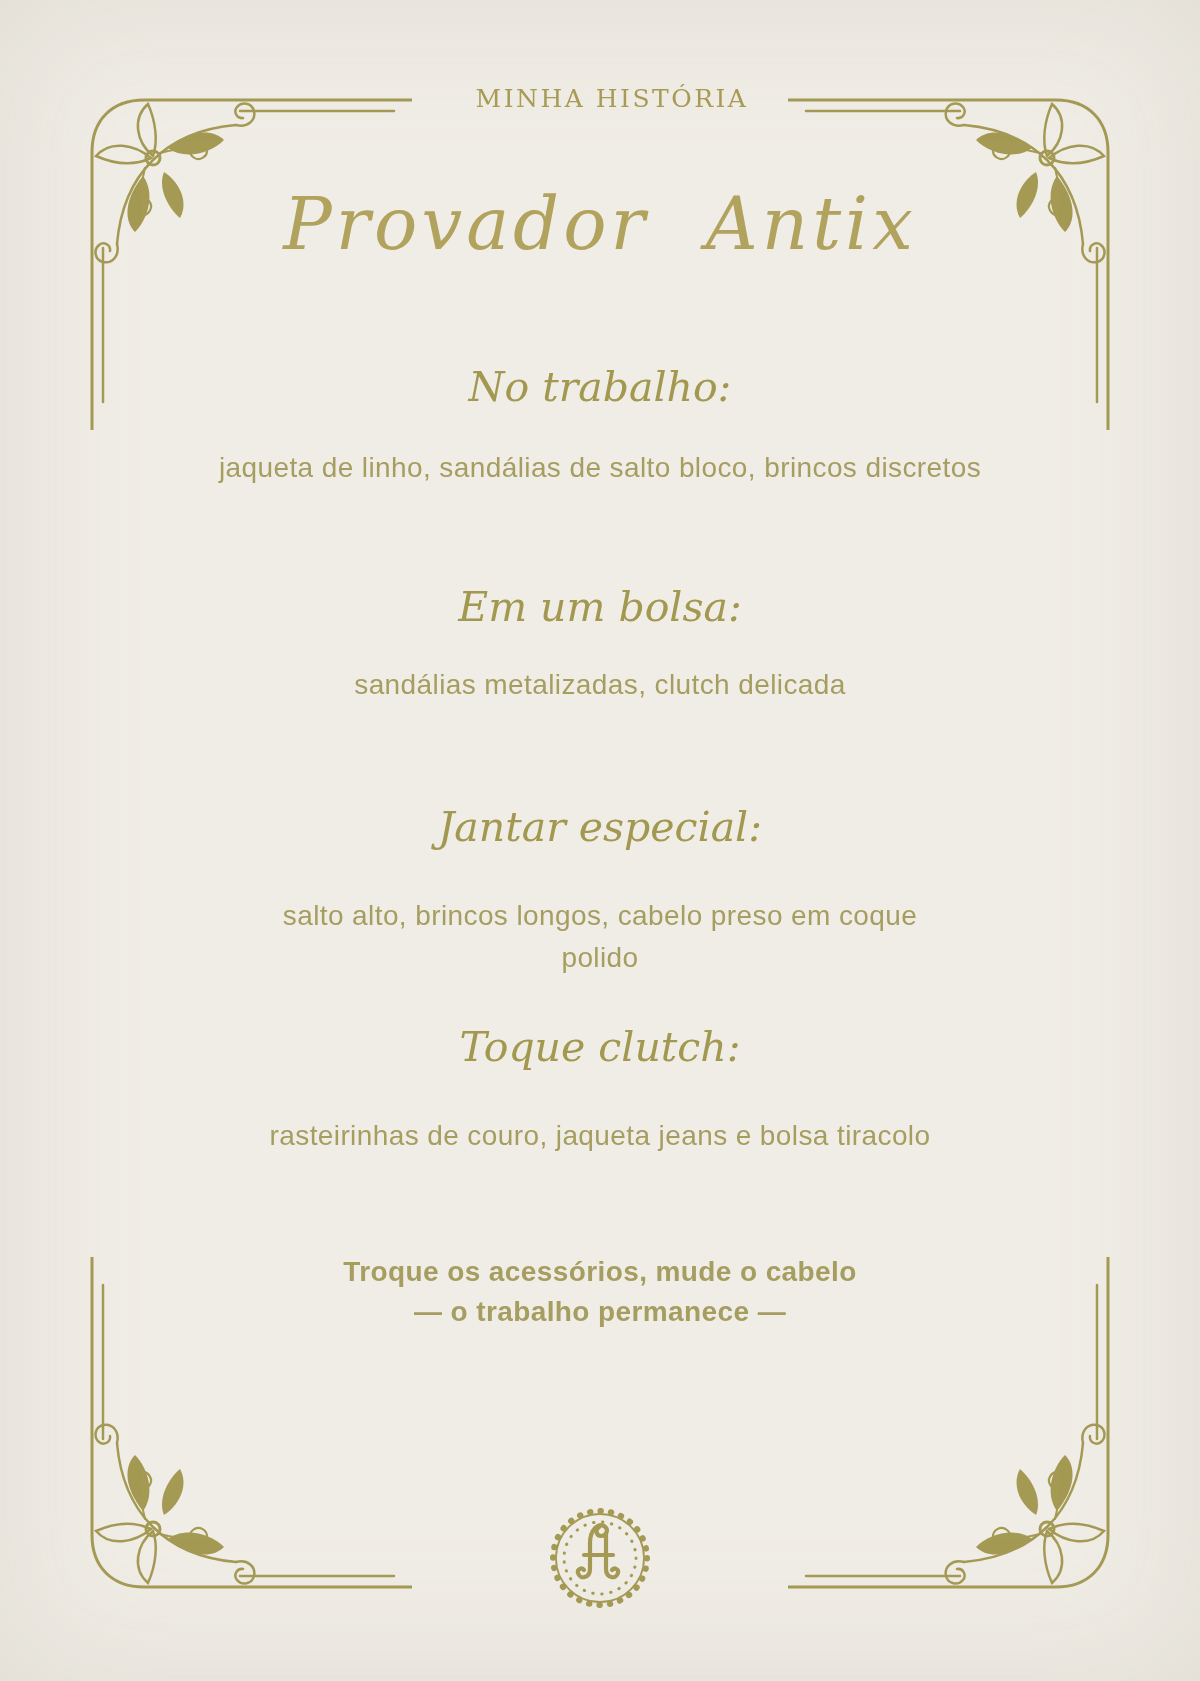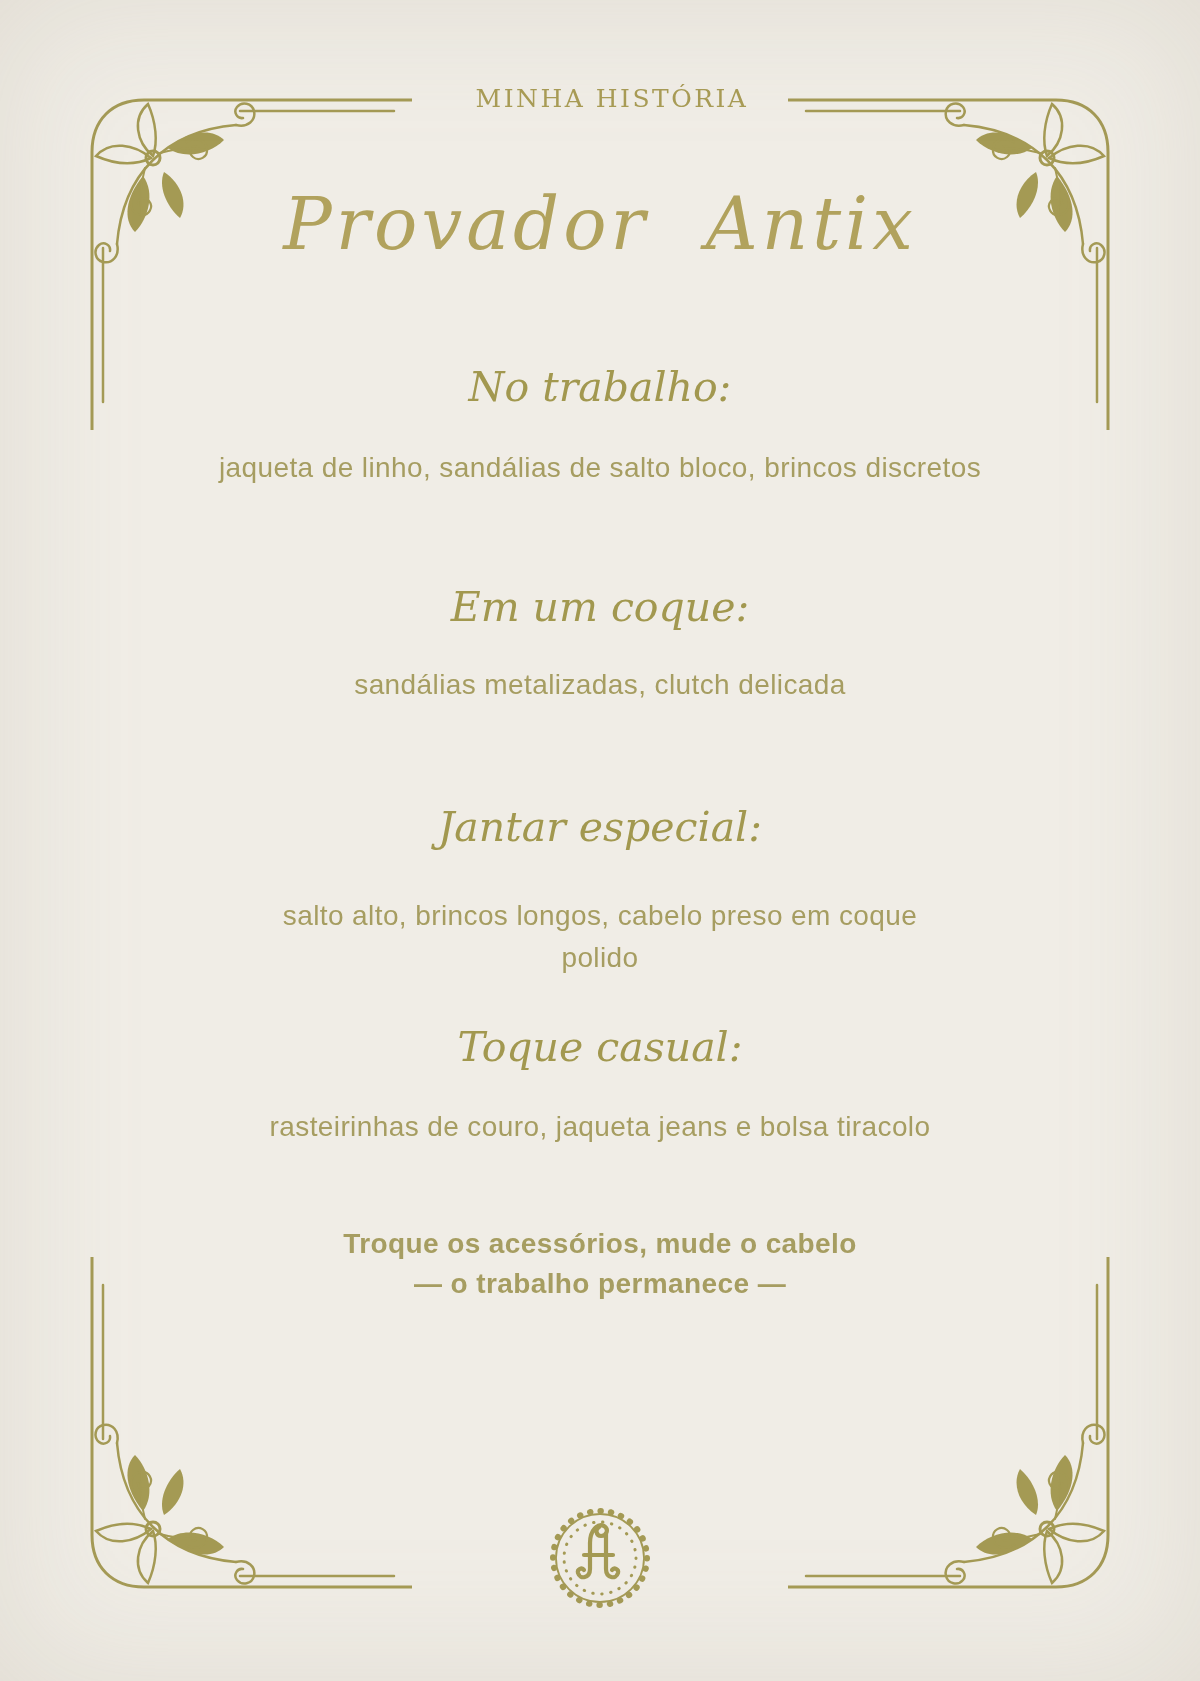--- a/index.html
+++ b/index.html
@@ -27,23 +27,23 @@
     font-family:"DejaVu Serif","Liberation Serif",serif;font-style:italic;
     font-size:41px;color:var(--heading,#a2984f);
   }
   .sec-b{
     font-size:28px;font-weight:normal;letter-spacing:.4px;line-height:42px;
     color:var(--body-text,#a69d61);
   }
   .s1h{top:363px}.s1b{top:447px}
   .s2h{top:583px}.s2b{top:664px}
   .s3h{top:803px}.s3b{top:879px;max-width:700px;margin:16px auto}
-  .s4h{top:1023px}.s4b{top:1099px;max-width:700px;margin:7px auto}
+  .s4h{top:1023px}.s4b{top:1099px;max-width:700px;margin:16px auto}
   .footer-note{
-    top:1224px;font-size:28px;font-weight:bold;letter-spacing:.4px;line-height:40px;
+    top:1252px;font-size:28px;font-weight:bold;letter-spacing:.4px;line-height:40px;
     color:var(--body-text,#a69d61);
   }
   .corner{position:absolute;width:322px;height:332px;color:var(--accent,#a49a54);}
   .corner svg{display:block;width:100%;height:100%;}
   .corner.tl{left:90px;top:98px;}
   .corner.tr{right:90px;top:98px;transform:scaleX(-1);}
   .corner.bl{left:90px;top:1257px;transform:scaleY(-1);}
   .corner.br{right:90px;top:1257px;transform:scale(-1,-1);}
   .seal{position:absolute;left:545px;top:1503px;width:110px;height:110px;color:var(--accent,#a49a54);}
   .seal svg{display:block;width:100%;height:100%;}
@@ -104,27 +104,27 @@
         <use href="#corner-flourish"></use>
       </svg>
   </div>
 
   <div class="txt eyebrow">MINHA HISTÓRIA</div>
   <div class="txt script-title">Provador Antix</div>
 
   <div class="txt sec-h s1h">No trabalho:</div>
   <div class="txt sec-b s1b">jaqueta de linho, sandálias de salto bloco, brincos discretos</div>
 
-  <div class="txt sec-h s2h">Em um coque:</div>
+  <div class="txt sec-h s2h">Em um bolsa:</div>
   <div class="txt sec-b s2b">sandálias metalizadas, clutch delicada</div>
 
   <div class="txt sec-h s3h">Jantar especial:</div>
   <div class="txt sec-b s3b">salto alto, brincos longos, cabelo preso em coque polido</div>
 
-  <div class="txt sec-h s4h">Toque casual:</div>
+  <div class="txt sec-h s4h">Toque clutch:</div>
   <div class="txt sec-b s4b">rasteirinhas de couro, jaqueta jeans e bolsa tiracolo</div>
 
   <div class="txt footer-note">
     <div>Troque os acessórios, mude o cabelo</div>
     <div>— o trabalho permanece —</div>
   </div>
 
   <div class="seal">
     <svg viewBox="0 0 110 110">
       <g stroke="currentColor" fill="none">

